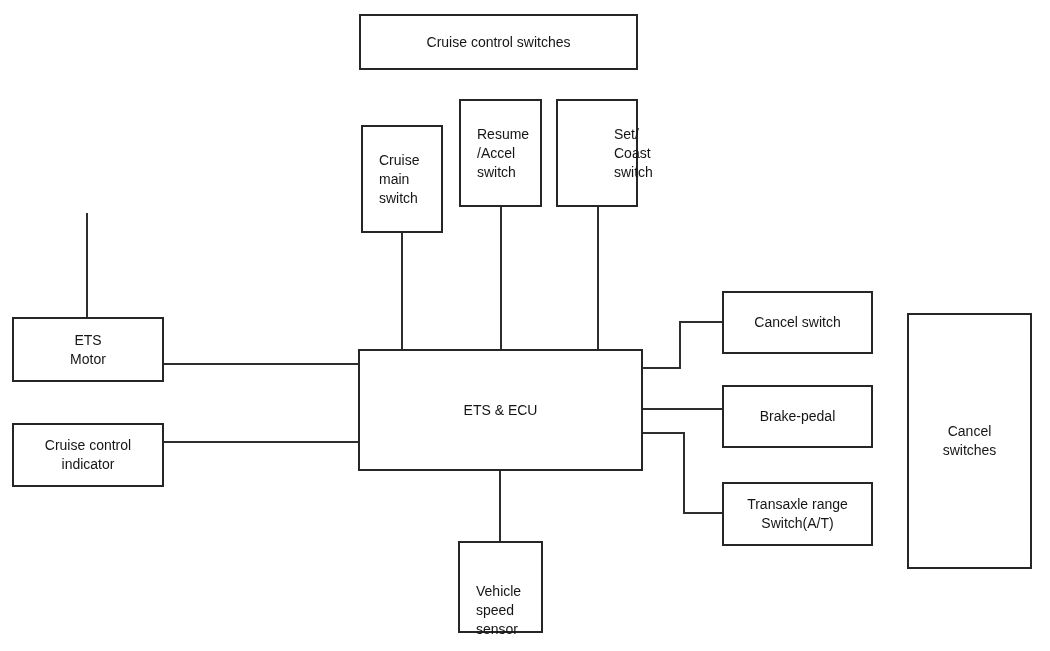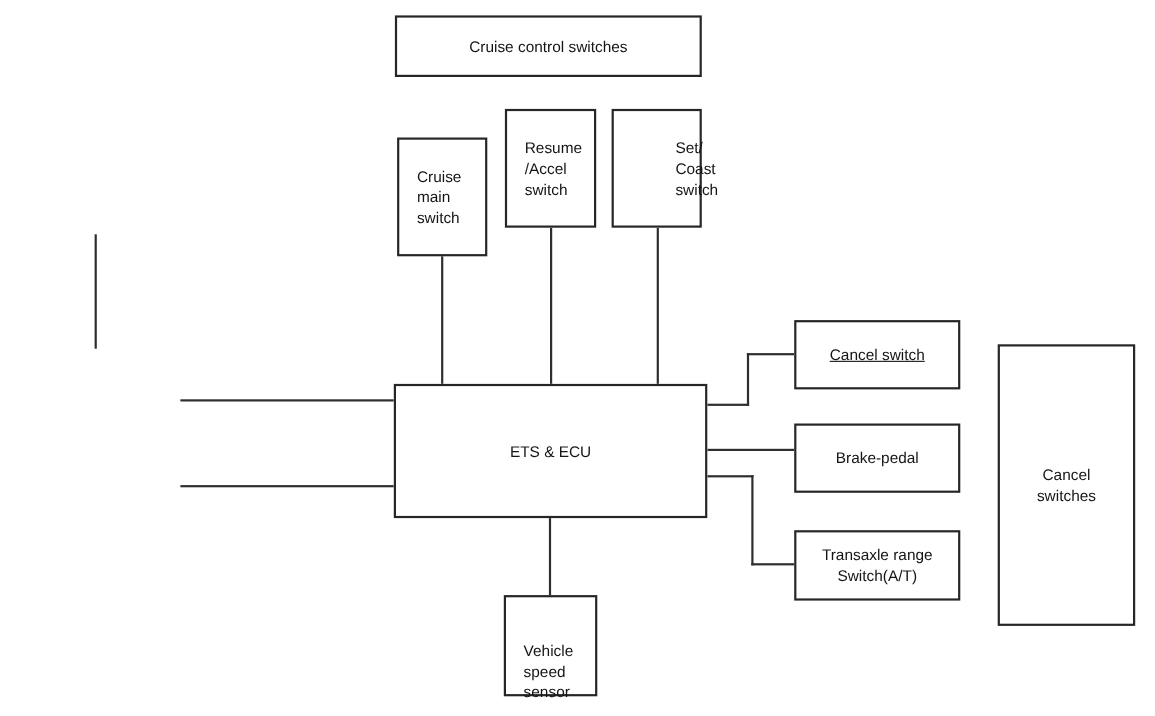--- a/index.html
+++ b/index.html
@@ -44,21 +44,21 @@
   }
   
   .b-ccs  { left: 359px; top: 14px;  width: 279px; height: 56px; }
   .b-cms  { left: 361px; top: 99px;  width: 82px;  height: 108px; margin-top: 26px; }
   .b-ras  { left: 459px; top: 99px;  width: 83px;  height: 108px; }
   .b-scs  { left: 556px; top: 99px;  width: 82px;  height: 108px; padding-left: 40px; }
   .b-tv   { left: 12px;  top: 149px; width: 153px; height: 64px; }
   .b-em   { left: 12px;  top: 317px; width: 152px; height: 65px; }
   .b-cci  { left: 12px;  top: 423px; width: 152px; height: 64px; }
   .b-ecu  { left: 358px; top: 349px; width: 285px; height: 122px; }
-  .b-can  { left: 722px; top: 291px; width: 151px; height: 63px; text-decoration: underline; }
+  .b-can  { left: 722px; top: 291px; width: 151px; height: 63px; }
   .b-bp   { left: 722px; top: 385px; width: 151px; height: 63px; }
   .b-tr   { left: 722px; top: 482px; width: 151px; height: 64px; }
   .b-cansw{ left: 907px; top: 290px; width: 125px; height: 256px; margin-top: 23px; }
   .b-vss  { left: 458px; top: 541px; width: 85px;  height: 92px; }
   .b-vss .lbl { padding-left: 14px; margin-top: 47px; }
 </style>
 </head>
 <body>
 
 <div id="canvas">
@@ -94,21 +94,29 @@
 switch</span>
   </div>
 
   <div class="node b-scs ta-left">
     <span class="lbl">Set/
 Coast
 switch</span>
   </div>
 
 
+  <div class="node b-em">
+    <span class="lbl">ETS
+Motor</span>
+  </div>
 
+  <div class="node b-cci">
+    <span class="lbl">Cruise control
+indicator</span>
+  </div>
 
   <div class="node b-ecu">
     <span class="lbl">ETS &amp; ECU</span>
   </div>
 
   <div class="node b-can">
     <span class="lbl">Cancel switch</span>
   </div>
 
   <div class="node b-bp">

